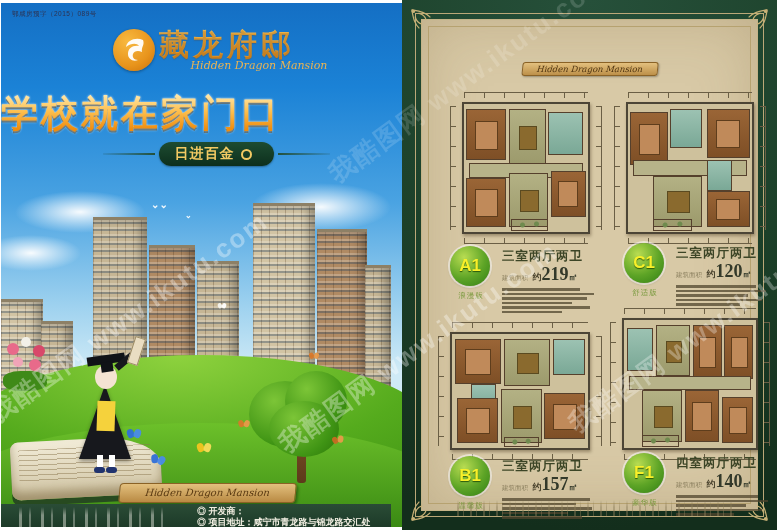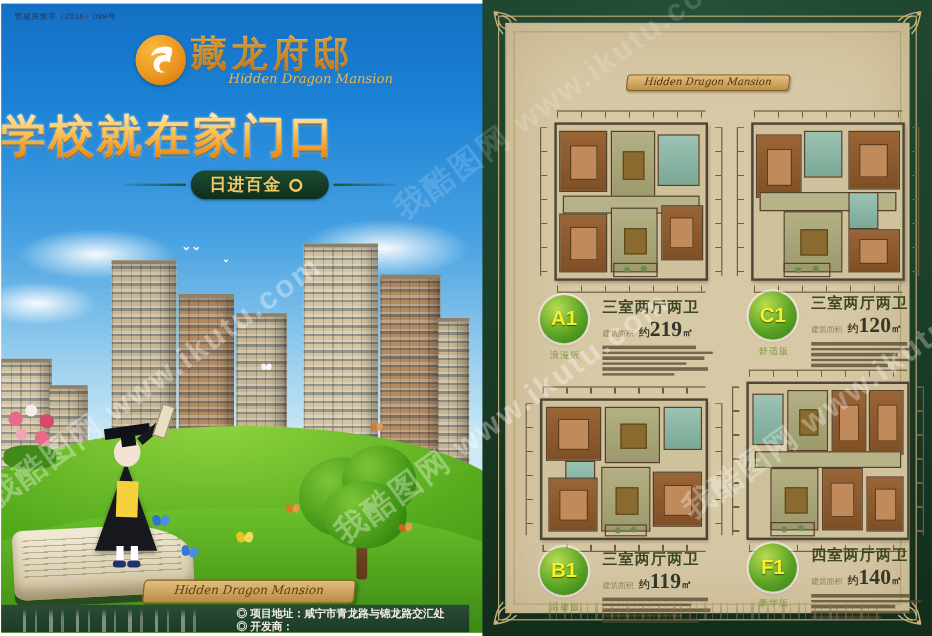--- a/index.html
+++ b/index.html
@@ -261,22 +261,22 @@
     </div>
   <div class="bfly" style="left:214px;top:298px;transform:scale(.6);">
       <i style="background:#f4f4ee;"></i>
       <i style="background:#ffffff;"></i>
     </div>
 
   <div class="abs ribbon">Hidden Dragon Mansion</div>
   <div class="abs strip">
     <div class="skyline"></div>
     <div class="strip-text">
+      <div>◎ 开发商：</div>
       <div>◎ 项目地址：咸宁市青龙路与锦龙路交汇处</div>
-      <div>◎ 开发商：</div>
     </div>
   </div>
 </div>
 
 <div id="right-page" class="abs">
   <div class="frame-outer"></div>
   <div class="panel"></div>
   <div class="frame-inner"></div>
 
   <div class="corner c-tl"><svg viewBox="0 0 40 40">
@@ -393,21 +393,21 @@
         <i style="width:72px;"></i>
         <i style="width:86px;"></i>
         <i style="width:64px;"></i>
       </div>
   </div>
 
   <div class="unit" style="left:48px;top:454px;">
     <div class="badge">B1</div>
     <div class="edition">温馨版</div>
     <div class="unit-layout">三室两厅两卫</div>
-    <div class="unit-area"><span class="lbl">建筑面积</span> <span class="approx">约</span><span class="val">119</span><span class="sqm">㎡</span></div>
+    <div class="unit-area"><span class="lbl">建筑面积</span> <span class="approx">约</span><span class="val">157</span><span class="sqm">㎡</span></div>
     <div class="feat">
         <i style="width:88px;"></i>
         <i style="width:74px;"></i>
         <i style="width:90px;"></i>
         <i style="width:66px;"></i>
         <i style="width:80px;"></i>
       </div>
   </div>
 
   <div class="unit" style="left:222px;top:451px;">

